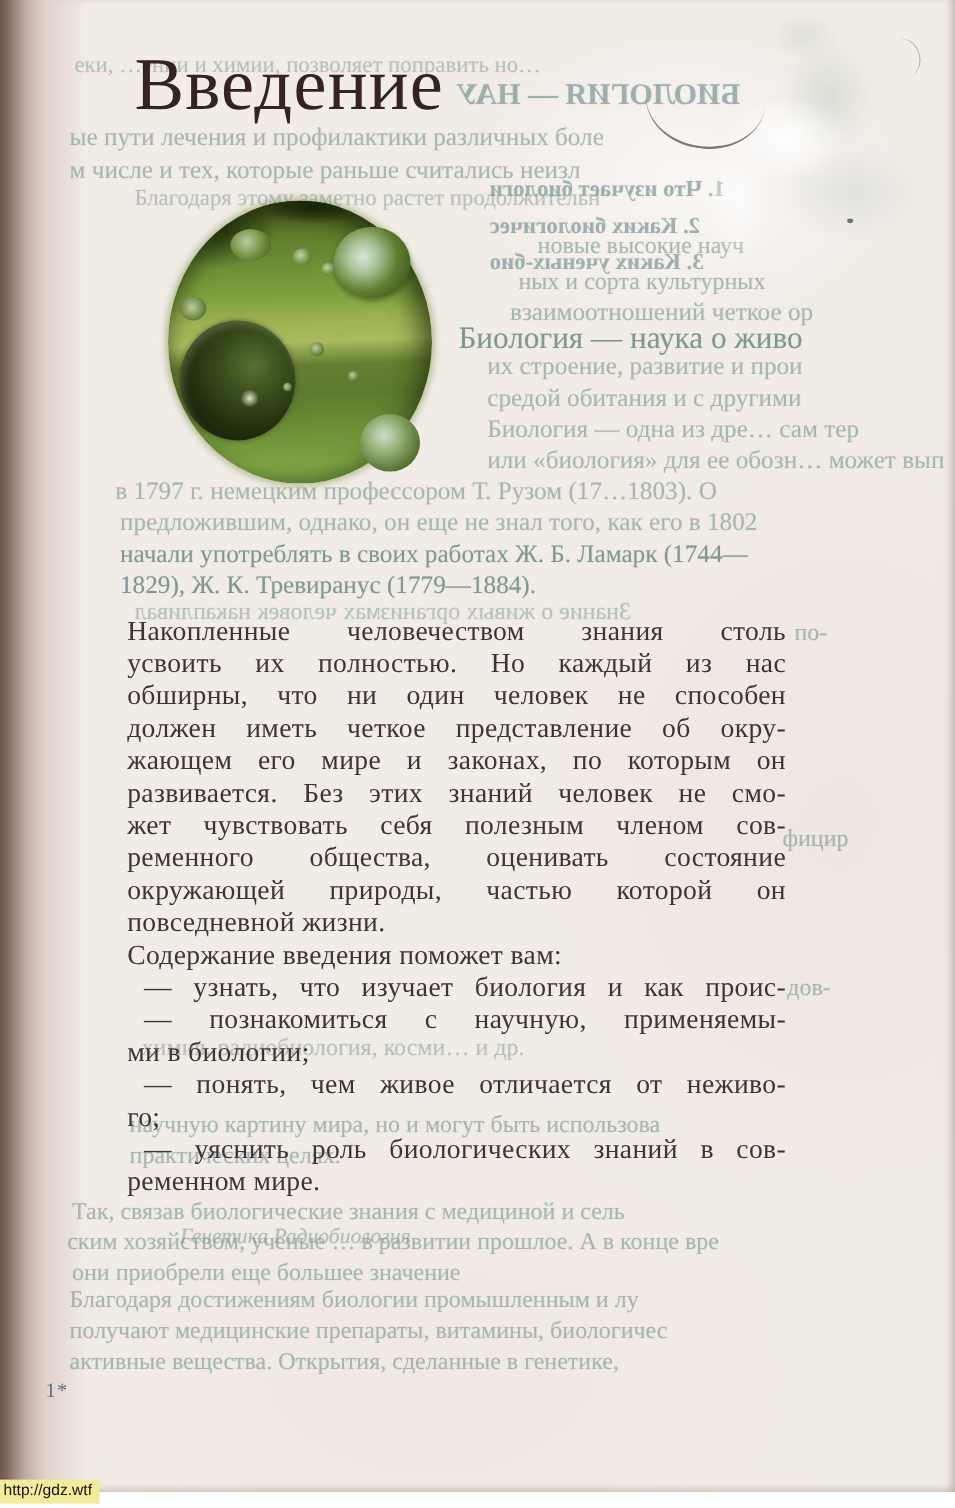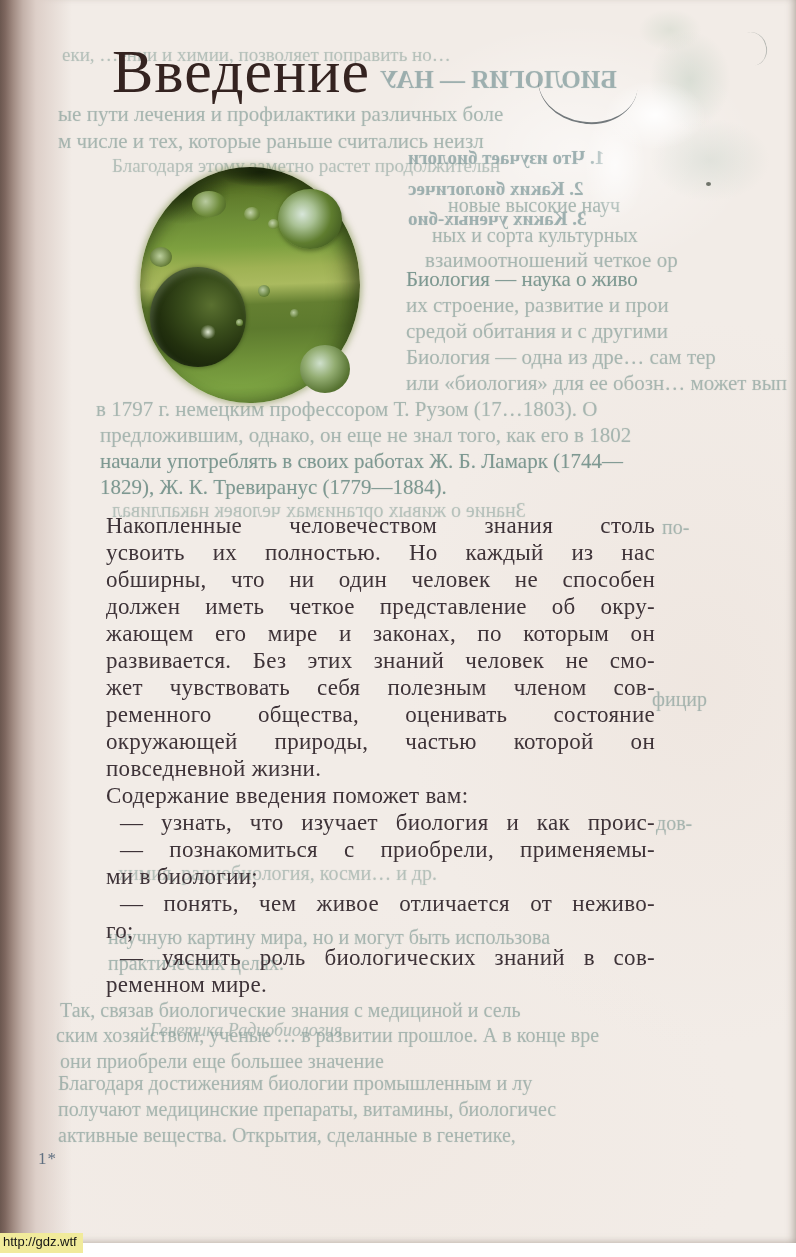--- a/index.html
+++ b/index.html
@@ -99,21 +99,21 @@
     <div class="gh b mir" style="left:380px;top:66px;font-size:25px">БИОЛОГИЯ — НАУ</div>
     <div class="gh" style="left:58px;top:102px;font-size:21px">ые пути лечения и профилактики различных боле</div>
     <div class="gh" style="left:58px;top:129px;font-size:21px">м числе и тех, которые раньше считались неизл</div>
     <div class="gh lt" style="left:112px;top:155px;font-size:19px">Благодаря этому заметно растет продолжительн</div>
     <div class="gh b mir" style="left:408px;top:147px;font-size:19px">1. Что изучает биологи</div>
     <div class="gh b mir" style="left:408px;top:178px;font-size:19px">2. Каких биологичес</div>
     <div class="gh" style="left:448px;top:194px;font-size:20px">новые высокие науч</div>
     <div class="gh b mir" style="left:408px;top:208px;font-size:19px">3. Каких ученых-био</div>
     <div class="gh" style="left:432px;top:224px;font-size:20px">ных и сорта культурных</div>
     <div class="gh" style="left:425px;top:248px;font-size:21px">взаимоотношений четкое ор</div>
-    <div class="gh dk" style="left:406px;top:267px;font-size:21px">Биология — наука о живо</div>
+    <div class="gh dk" style="left:382px;top:267px;font-size:26px">Биология — наука о живо</div>
     <div class="gh" style="left:406px;top:293px;font-size:21px">их строение, развитие и прои</div>
     <div class="gh" style="left:406px;top:319px;font-size:21px">средой обитания и с другими</div>
     <div class="gh" style="left:406px;top:345px;font-size:21px">Биология — одна из дре…  сам тер</div>
     <div class="gh" style="left:406px;top:371px;font-size:21px">или «биология» для ее обозн…  может вып</div>
     <div class="gh" style="left:96px;top:397px;font-size:21px">в 1797 г. немецким профессором Т. Рузом (17…1803). О</div>
     <div class="gh" style="left:100px;top:423px;font-size:21px">предложившим, однако, он еще не знал того, как его в 1802</div>
     <div class="gh dk" style="left:100px;top:449px;font-size:21px">начали употреблять в своих работах Ж. Б. Ламарк (1744—</div>
     <div class="gh dk" style="left:100px;top:475px;font-size:21px">1829), Ж. К. Тревиранус (1779—1884).</div>
     <div class="gh lt mir" style="left:112px;top:499px;font-size:20px">Знание о живых организмах человек накапливал</div>
     <div class="gh" style="left:662px;top:516px;font-size:20px">по-</div>
@@ -159,21 +159,21 @@
     <div class="bl j">обширны, что ни один человек не способен</div>
     <div class="bl j">должен иметь четкое представление об окру-</div>
     <div class="bl j">жающем его мире и законах, по которым он</div>
     <div class="bl j">развивается. Без этих знаний человек не смо-</div>
     <div class="bl j">жет чувствовать себя полезным членом сов-</div>
     <div class="bl j">ременного общества, оценивать состояние</div>
     <div class="bl j">окружающей природы, частью которой он</div>
     <div class="bl">повседневной жизни.</div>
     <div class="bl">Содержание введения поможет вам:</div>
     <div class="bl j ind">— узнать, что изучает биология и как проис-</div>
-    <div class="bl j ind">— познакомиться с приобрели, применяемы-</div>
+    <div class="bl j ind">— познакомиться с научную, применяемы-</div>
     <div class="bl">ми в биологии;</div>
     <div class="bl j ind">— понять, чем живое отличается от неживо-</div>
     <div class="bl">го;</div>
     <div class="bl j ind">— уяснить роль биологических знаний в сов-</div>
     <div class="bl">ременном мире.</div>
   </div>
 
   <div class="pagesig">1*</div>
   <div class="watermark">http://gdz.wtf</div>
 </div>

